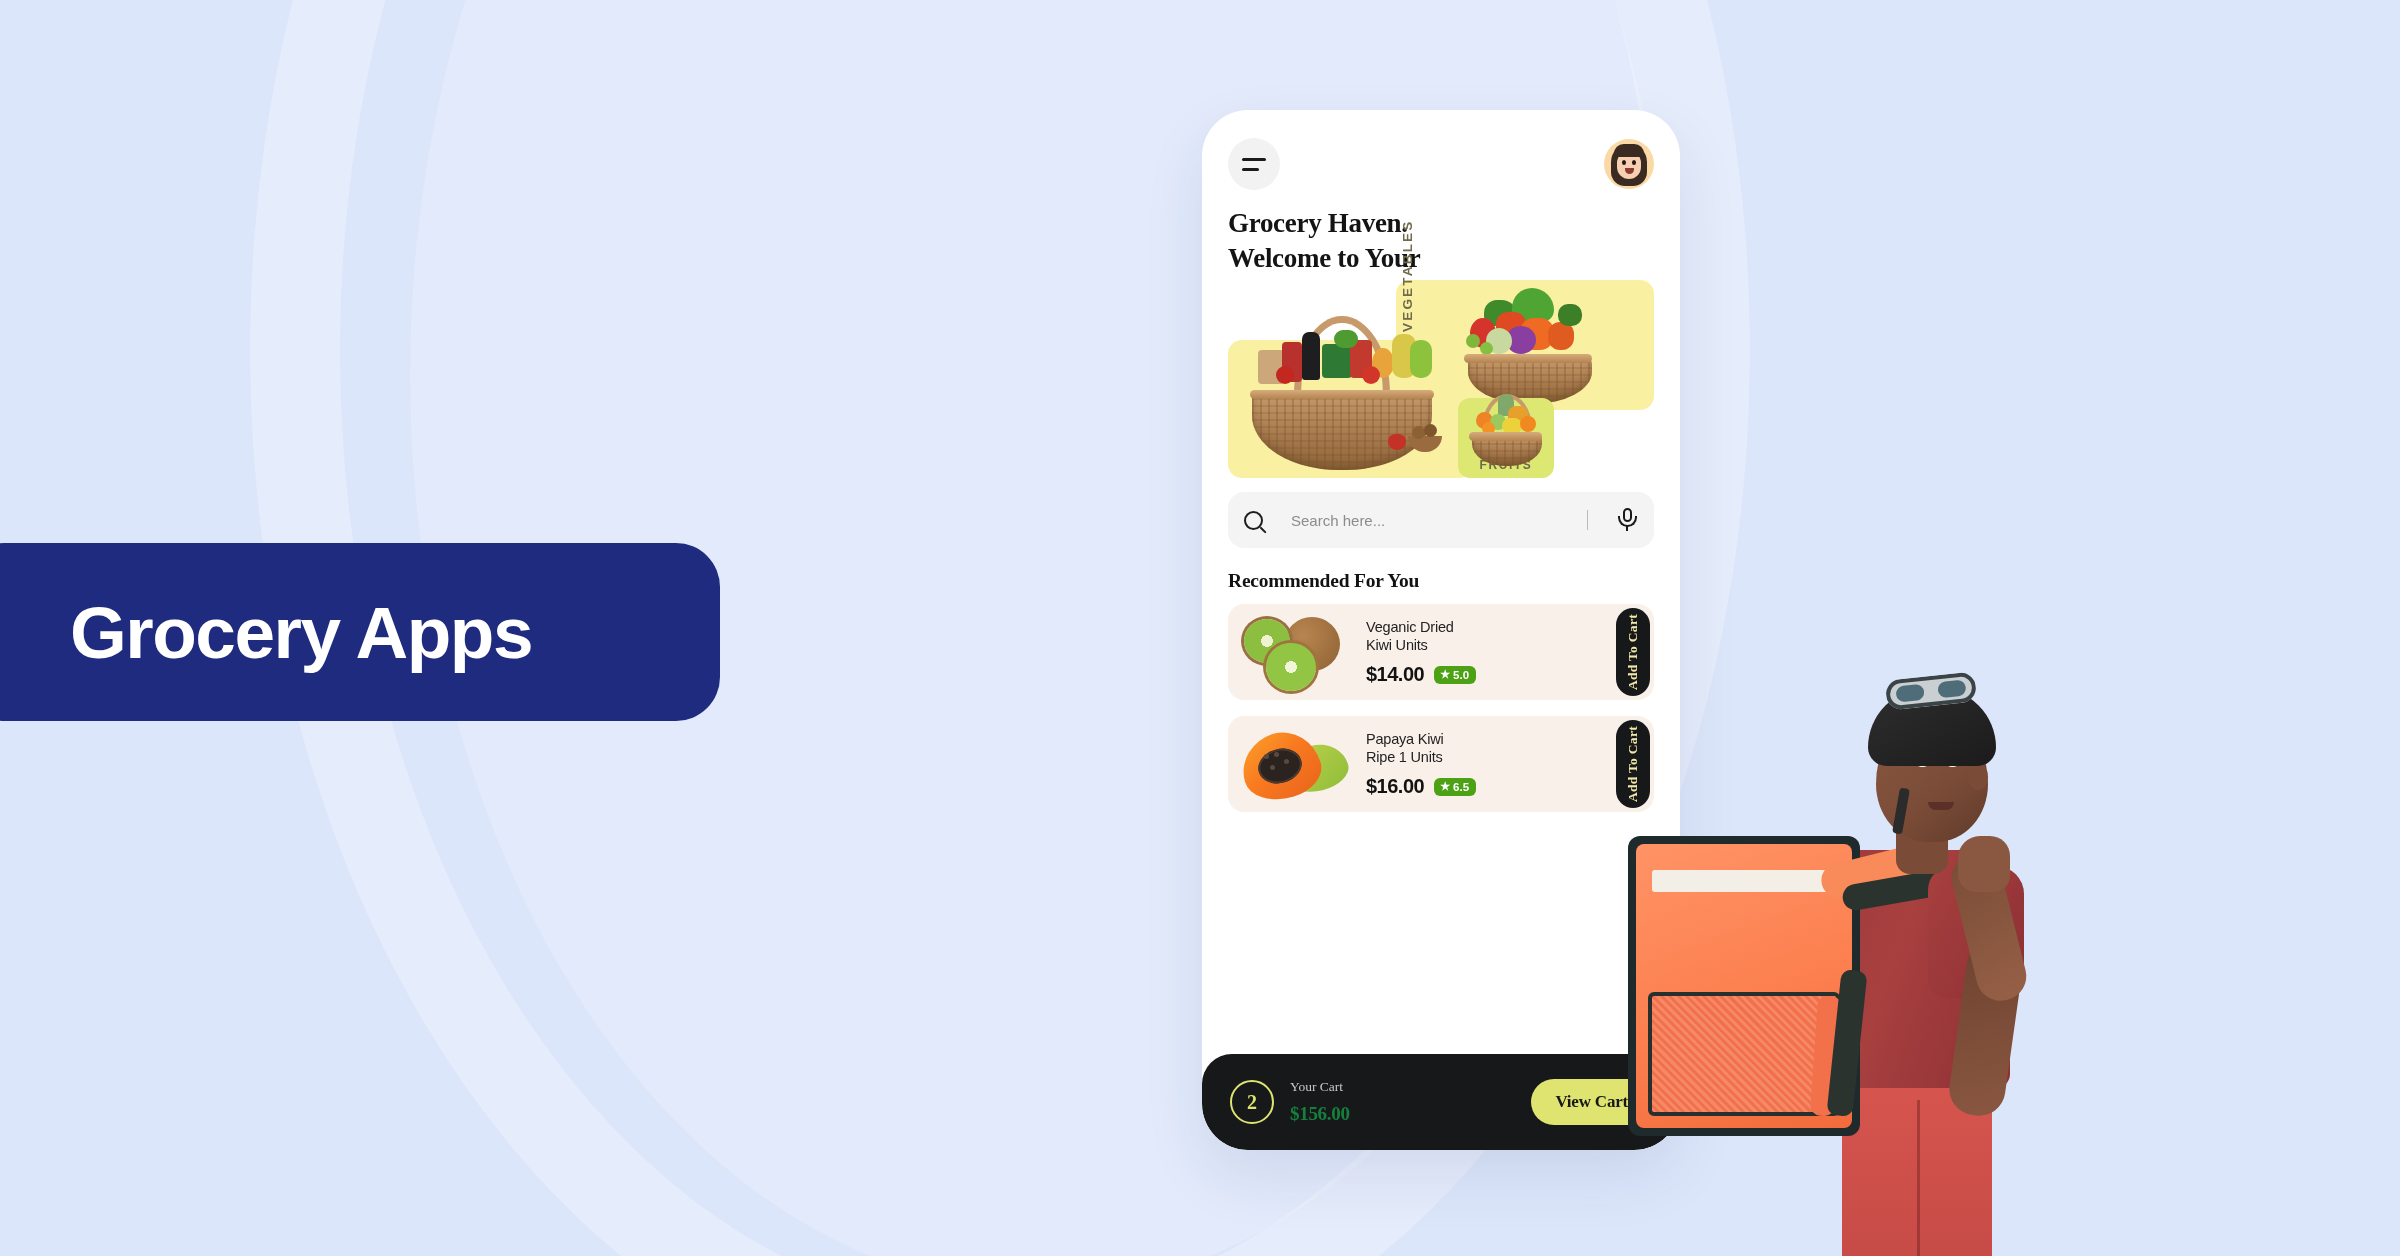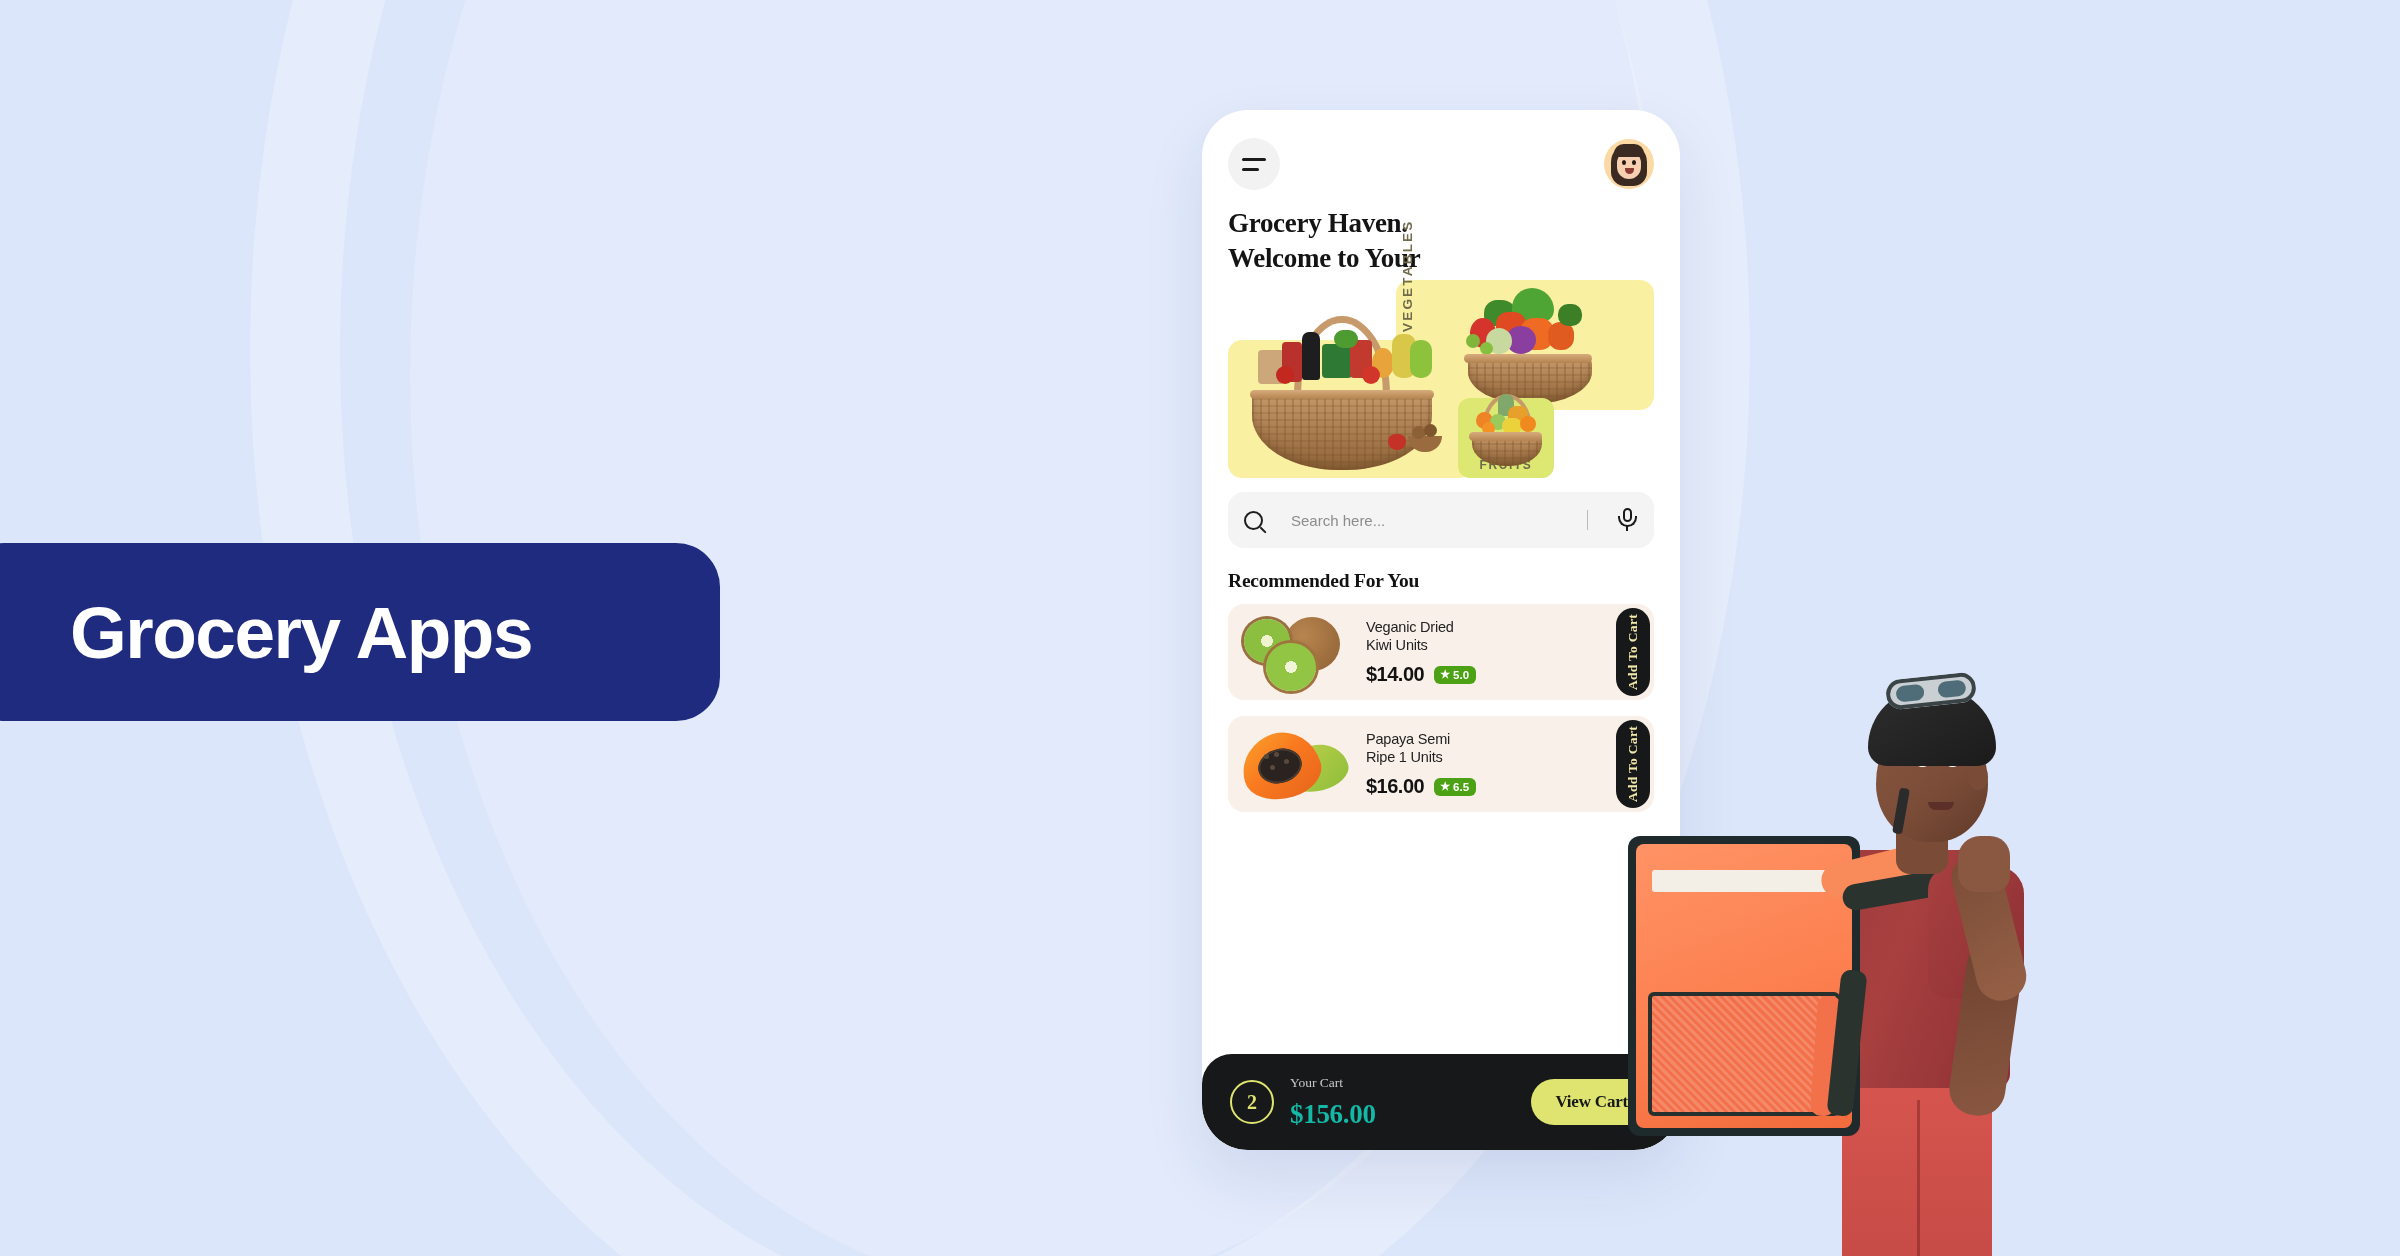--- a/index.html
+++ b/index.html
@@ -270,21 +270,21 @@
     width: 44px; height: 44px; border-radius: 50%;
     border: 2px solid #DEE46F;
     display: flex; align-items: center; justify-content: center;
     color: #DEE46F;
     font-family: "Liberation Serif", serif;
     font-weight: 700; font-size: 20px;
     flex: none;
   }
   .cart-meta { flex: 1; }
   .cart-label { color: #C9C9C9; font-family:"Liberation Serif",serif; font-size: 13.5px; }
-  .cart-total { color: #14b8a6; font-family:"Liberation Serif",serif; font-weight:700; font-size: 27px; margin-top: 8px; letter-spacing:-.3px;}
+  .cart-total { color: #15803d; font-family:"Liberation Serif",serif; font-weight:700; font-size: 19px; margin-top: 8px; letter-spacing:-.3px;}
   .view-cart {
     background: #DEE46F; color: #17181A;
     font-family: "Liberation Serif", serif; font-weight: 700; font-size: 17px;
     border: none; border-radius: 24px;
     padding: 13px 24px;
     cursor: pointer; letter-spacing: -.2px;
   }
 
   
   #courier { position: absolute; left: 1628px; top: 640px; width: 480px; height: 616px; }
@@ -472,21 +472,21 @@
         <div style="position:absolute;left:48px;top:24px;width:62px;height:46px;background:linear-gradient(145deg,#BFD14C,#8FBE3A);border-radius:50% 50% 50% 50%/60% 60% 40% 40%;transform:rotate(-14deg);"></div>
         <div style="position:absolute;left:4px;top:12px;width:78px;height:66px;background:linear-gradient(150deg,#FBA02A 0%,#F97A20 45%,#E8641B 100%);border-radius:52% 48% 46% 54%/58% 62% 38% 42%;transform:rotate(-16deg);"></div>
         <div style="position:absolute;left:20px;top:28px;width:44px;height:34px;background:#2A2320;border-radius:50%;transform:rotate(-16deg);box-shadow:inset 0 0 0 2px #4A3A30;"></div>
         <div style="position:absolute;left:26px;top:33px;width:5px;height:5px;background:#5A4A3E;border-radius:50%;"></div>
         <div style="position:absolute;left:36px;top:31px;width:5px;height:5px;background:#5A4A3E;border-radius:50%;"></div>
         <div style="position:absolute;left:46px;top:38px;width:5px;height:5px;background:#5A4A3E;border-radius:50%;"></div>
         <div style="position:absolute;left:32px;top:44px;width:5px;height:5px;background:#5A4A3E;border-radius:50%;"></div>
       </div>
       <div class="prod-info">
         <div class="prod-name">
-          <div>Papaya Semi</div>
+          <div>Papaya Kiwi</div>
           <div>Ripe 1 Units</div>
         </div>
         <div class="prod-row">
           <div class="prod-price">$16.00</div>
           <div class="rating">
             <span class="st">★</span>
             <span>6.5</span>
           </div>
         </div>
       </div>

